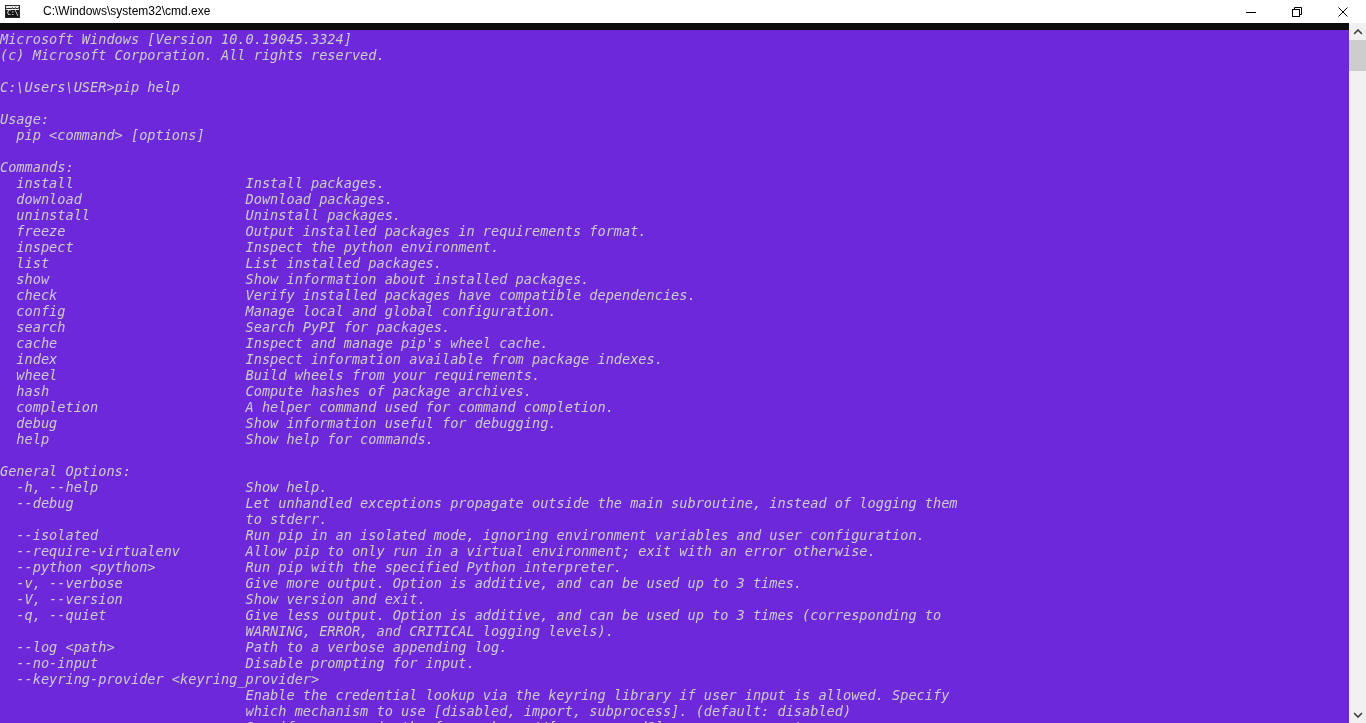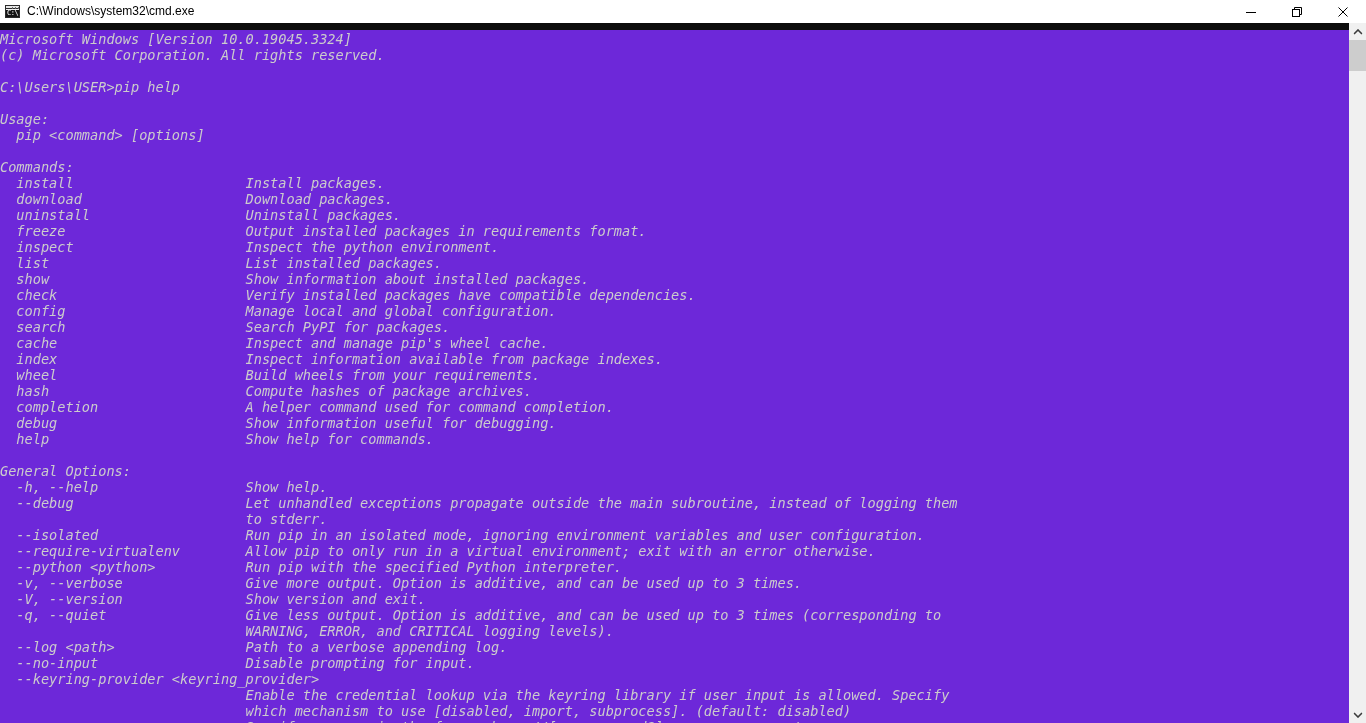--- a/index.html
+++ b/index.html
@@ -98,20 +98,21 @@
     font-size: 7px;
     line-height: 10px;
     letter-spacing: -0.5px;
   }
   #title-text {
     font-family: "Liberation Sans", sans-serif;
     font-size: 12px;
     color: #000000;
     white-space: nowrap;
     line-height: 23px;
+    margin-left: 16px;
   }
   #window-controls {
     display: flex;
     flex: 0 0 auto;
     height: 23px;
   }
   .wc {
     width: 46px;
     height: 23px;
     position: relative;

